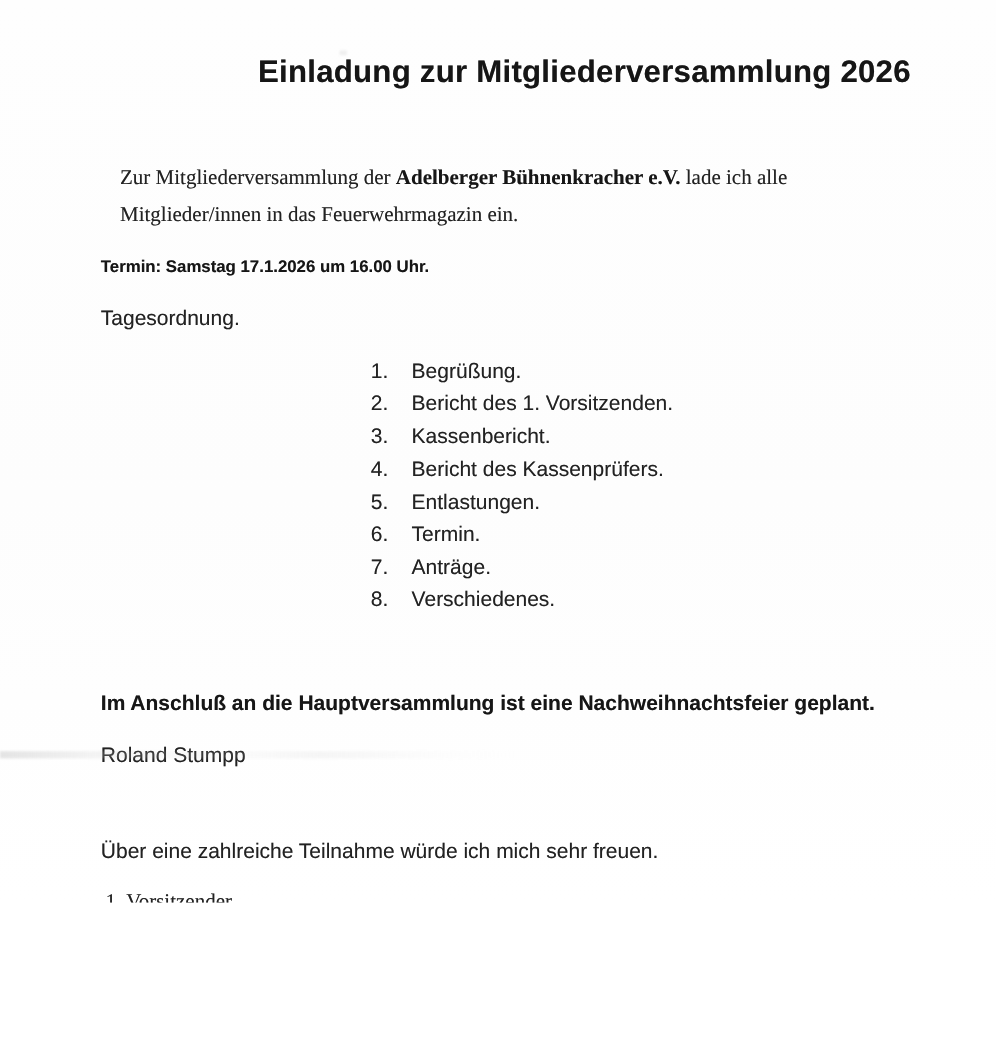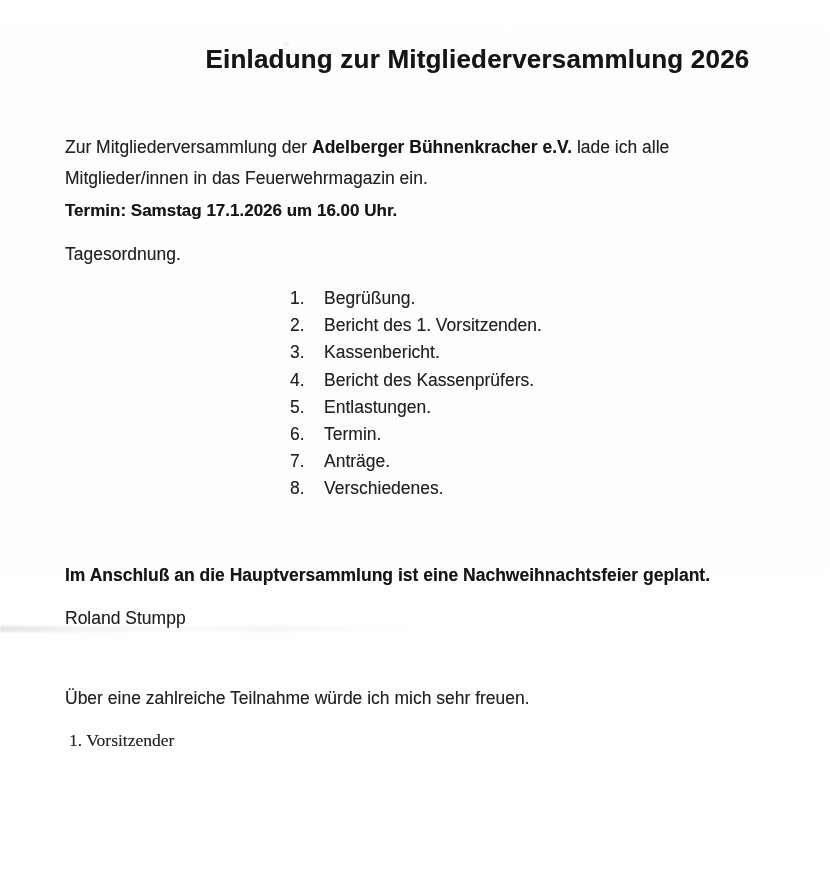--- a/index.html
+++ b/index.html
@@ -12,21 +12,21 @@
     height: 884px;
     font-family: "Liberation Sans", sans-serif;
     color: #1d1d1d;
     -webkit-font-smoothing: antialiased;
   }
   .page {
     position: relative;
     width: 830px;
     height: 752px;
     box-sizing: border-box;
-    padding: 0 60px 0 65px;
+    padding: 0 60px 0 84px;
     background: linear-gradient(180deg, #fefefe 0%, #fdfdfd 55%, #ffffff 100%);
     overflow: hidden;
   }
   .doc-title {
     margin: 0;
     padding-top: 44px;
     margin-left: 0px;
     width: calc(100% + 60px);
     transform: translateX(30px);
     text-align: center;
@@ -36,29 +36,30 @@
     color: #161616;
     text-shadow: 0 0 0.5px rgba(20,20,20,0.55);
   }
   .body-text {
     font-size: 17.5px;
     line-height: 31px;
     color: #222;
     text-shadow: 0 0 0.4px rgba(30,30,30,0.4);
   }
   .intro {
-    margin: 0;
+    margin: 16px;
     margin-top: 57px;
     max-width: 640px;
+    font-family: Liberation Serif, serif;
   }
   .intro b { color: #161616; }
   .termin {
     margin: 0;
     margin-top: 5px;
-    font-size: 17px;
+    font-size: 14px;
     font-weight: bold;
     line-height: 24px;
     color: #161616;
     text-shadow: 0 0 0.5px rgba(20,20,20,0.5);
   }
   .agenda-label {
     margin: 0;
     margin-top: 20px;
     line-height: 22px;
   }

